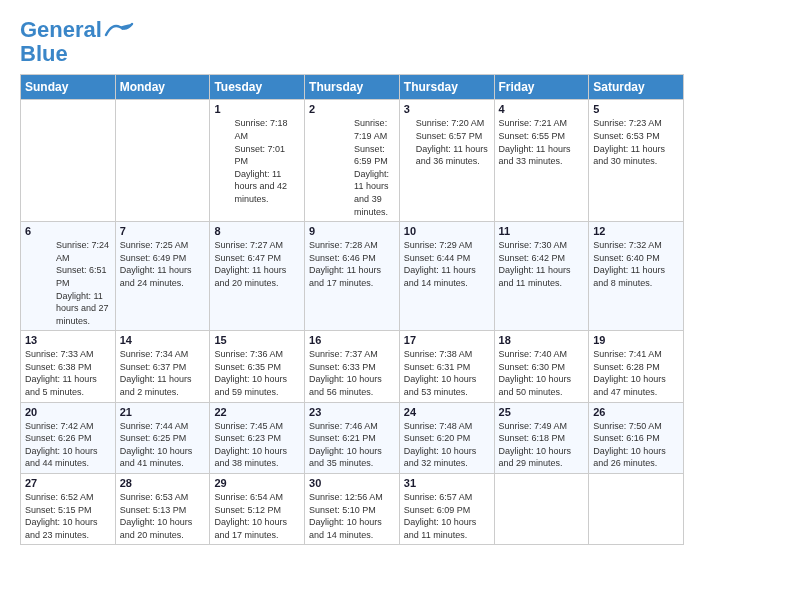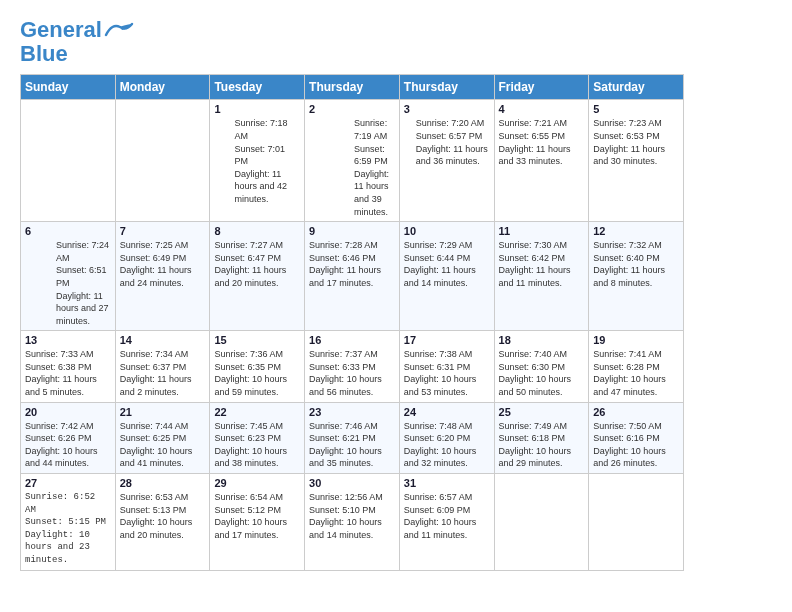--- a/index.html
+++ b/index.html
@@ -304,21 +304,21 @@
           <td>
             <span class="day-num">26</span>
             <div class="day-info" style="white-space: pre-line;">Sunrise: 7:50 AM
 Sunset: 6:16 PM
 Daylight: 10 hours and 26 minutes.</div>
           </td>
         </tr>
         <tr>
           <td>
             <span class="day-num">27</span>
-            <div class="day-info" style="white-space: pre-line; font-family: Liberation Mono, monospace;">Sunrise: 6:52 AM
+            <div class="day-info" style="white-space: pre-line;">Sunrise: 6:52 AM
 Sunset: 5:15 PM
 Daylight: 10 hours and 23 minutes.</div>
           </td>
           <td>
             <span class="day-num">28</span>
             <div class="day-info" style="white-space: pre-line;">Sunrise: 6:53 AM
 Sunset: 5:13 PM
 Daylight: 10 hours and 20 minutes.</div>
           </td>
           <td>

